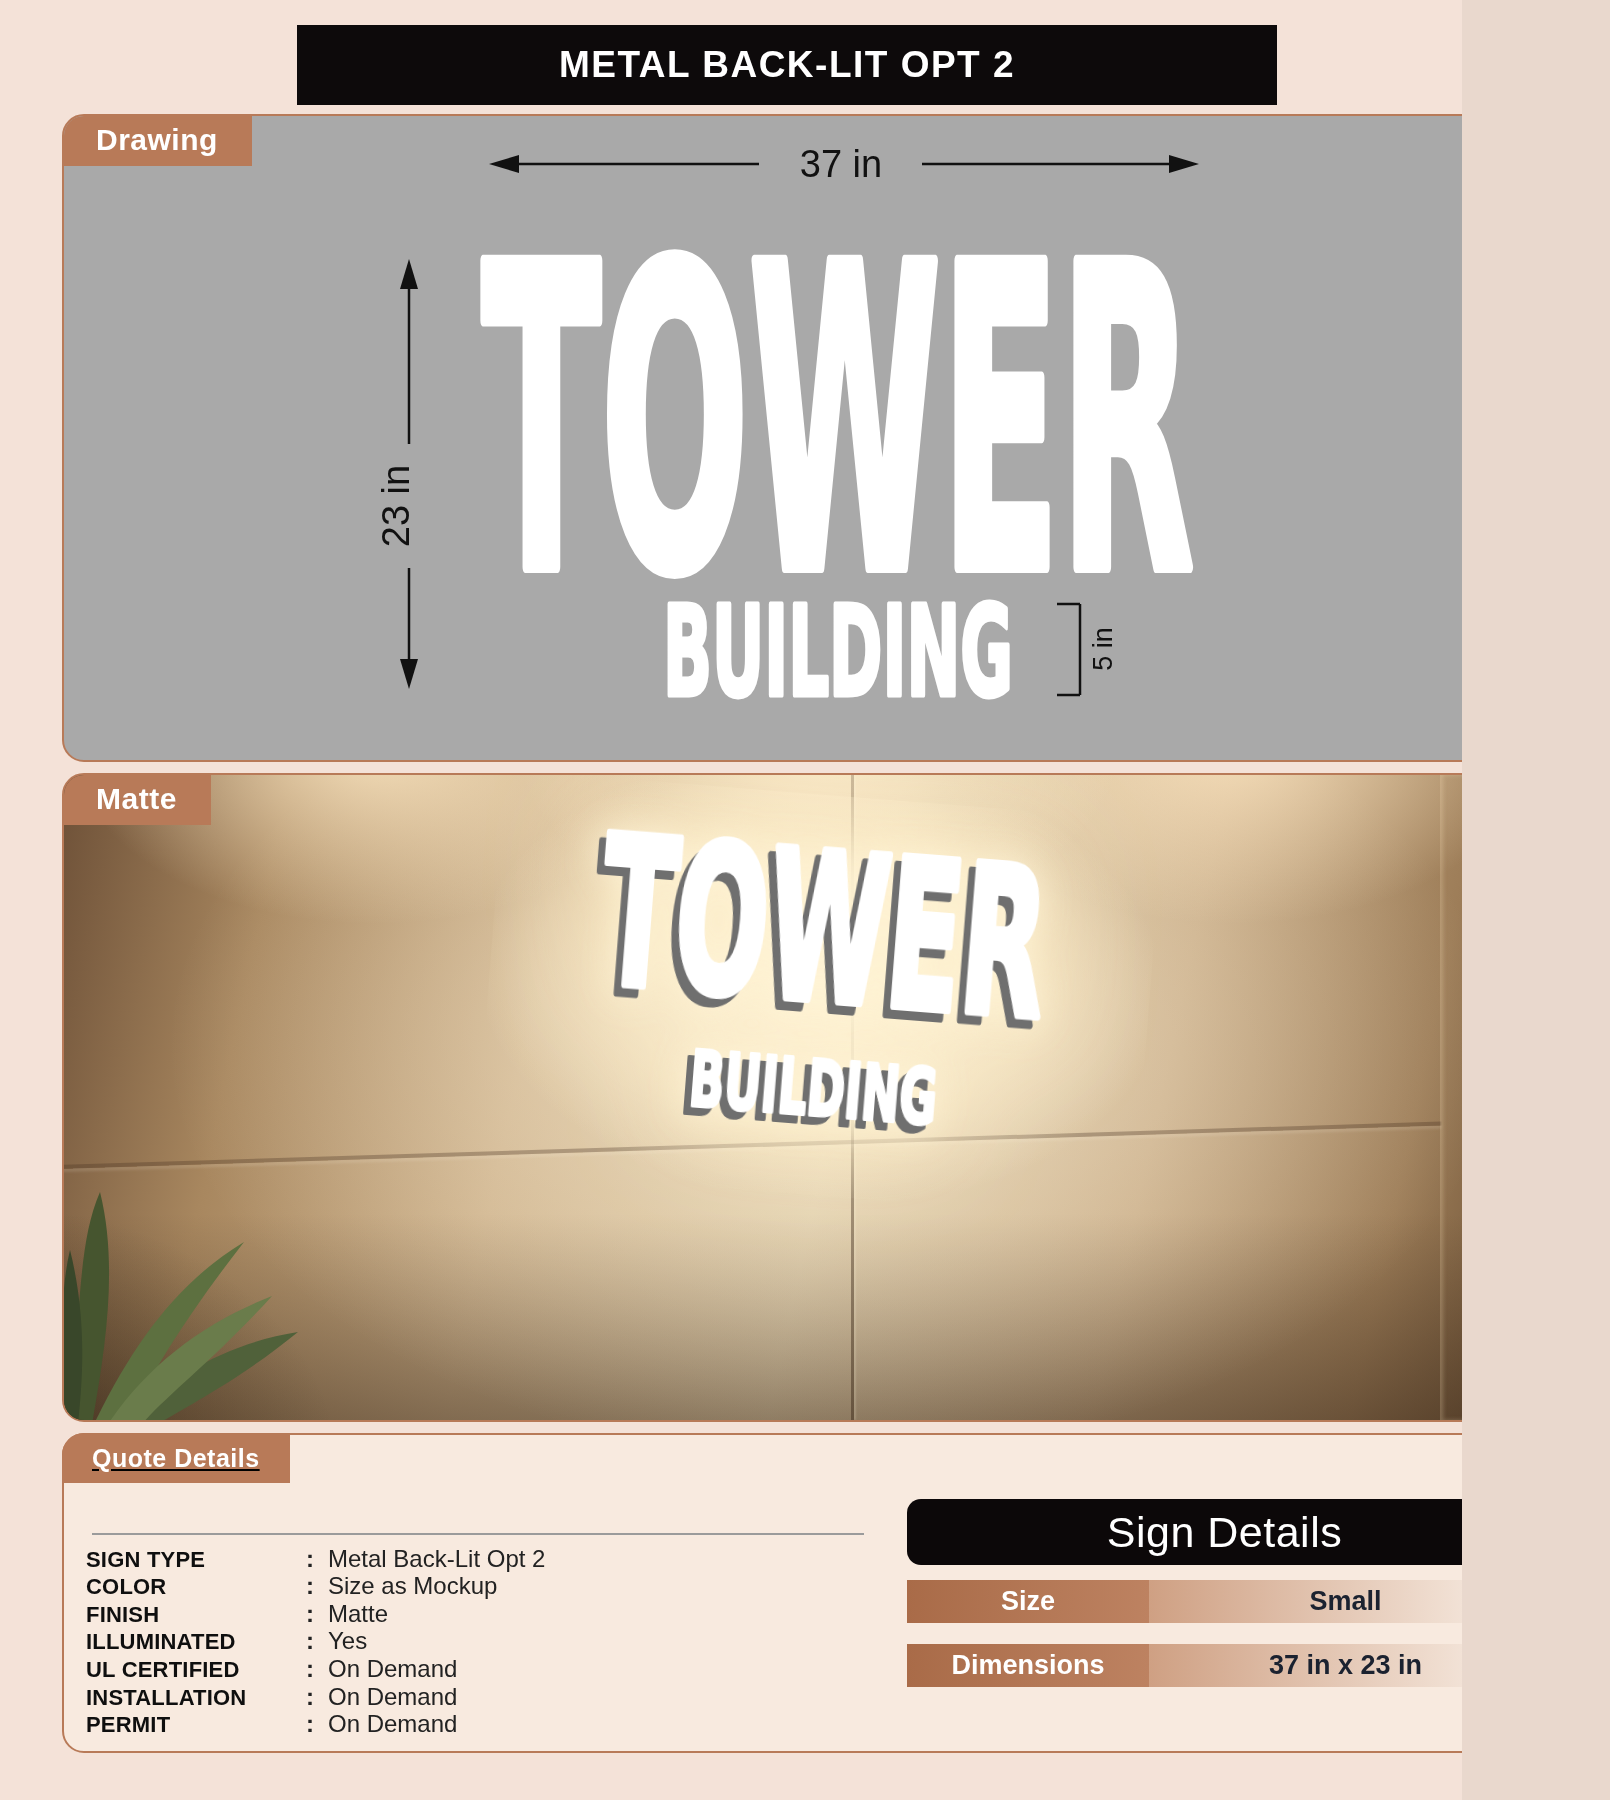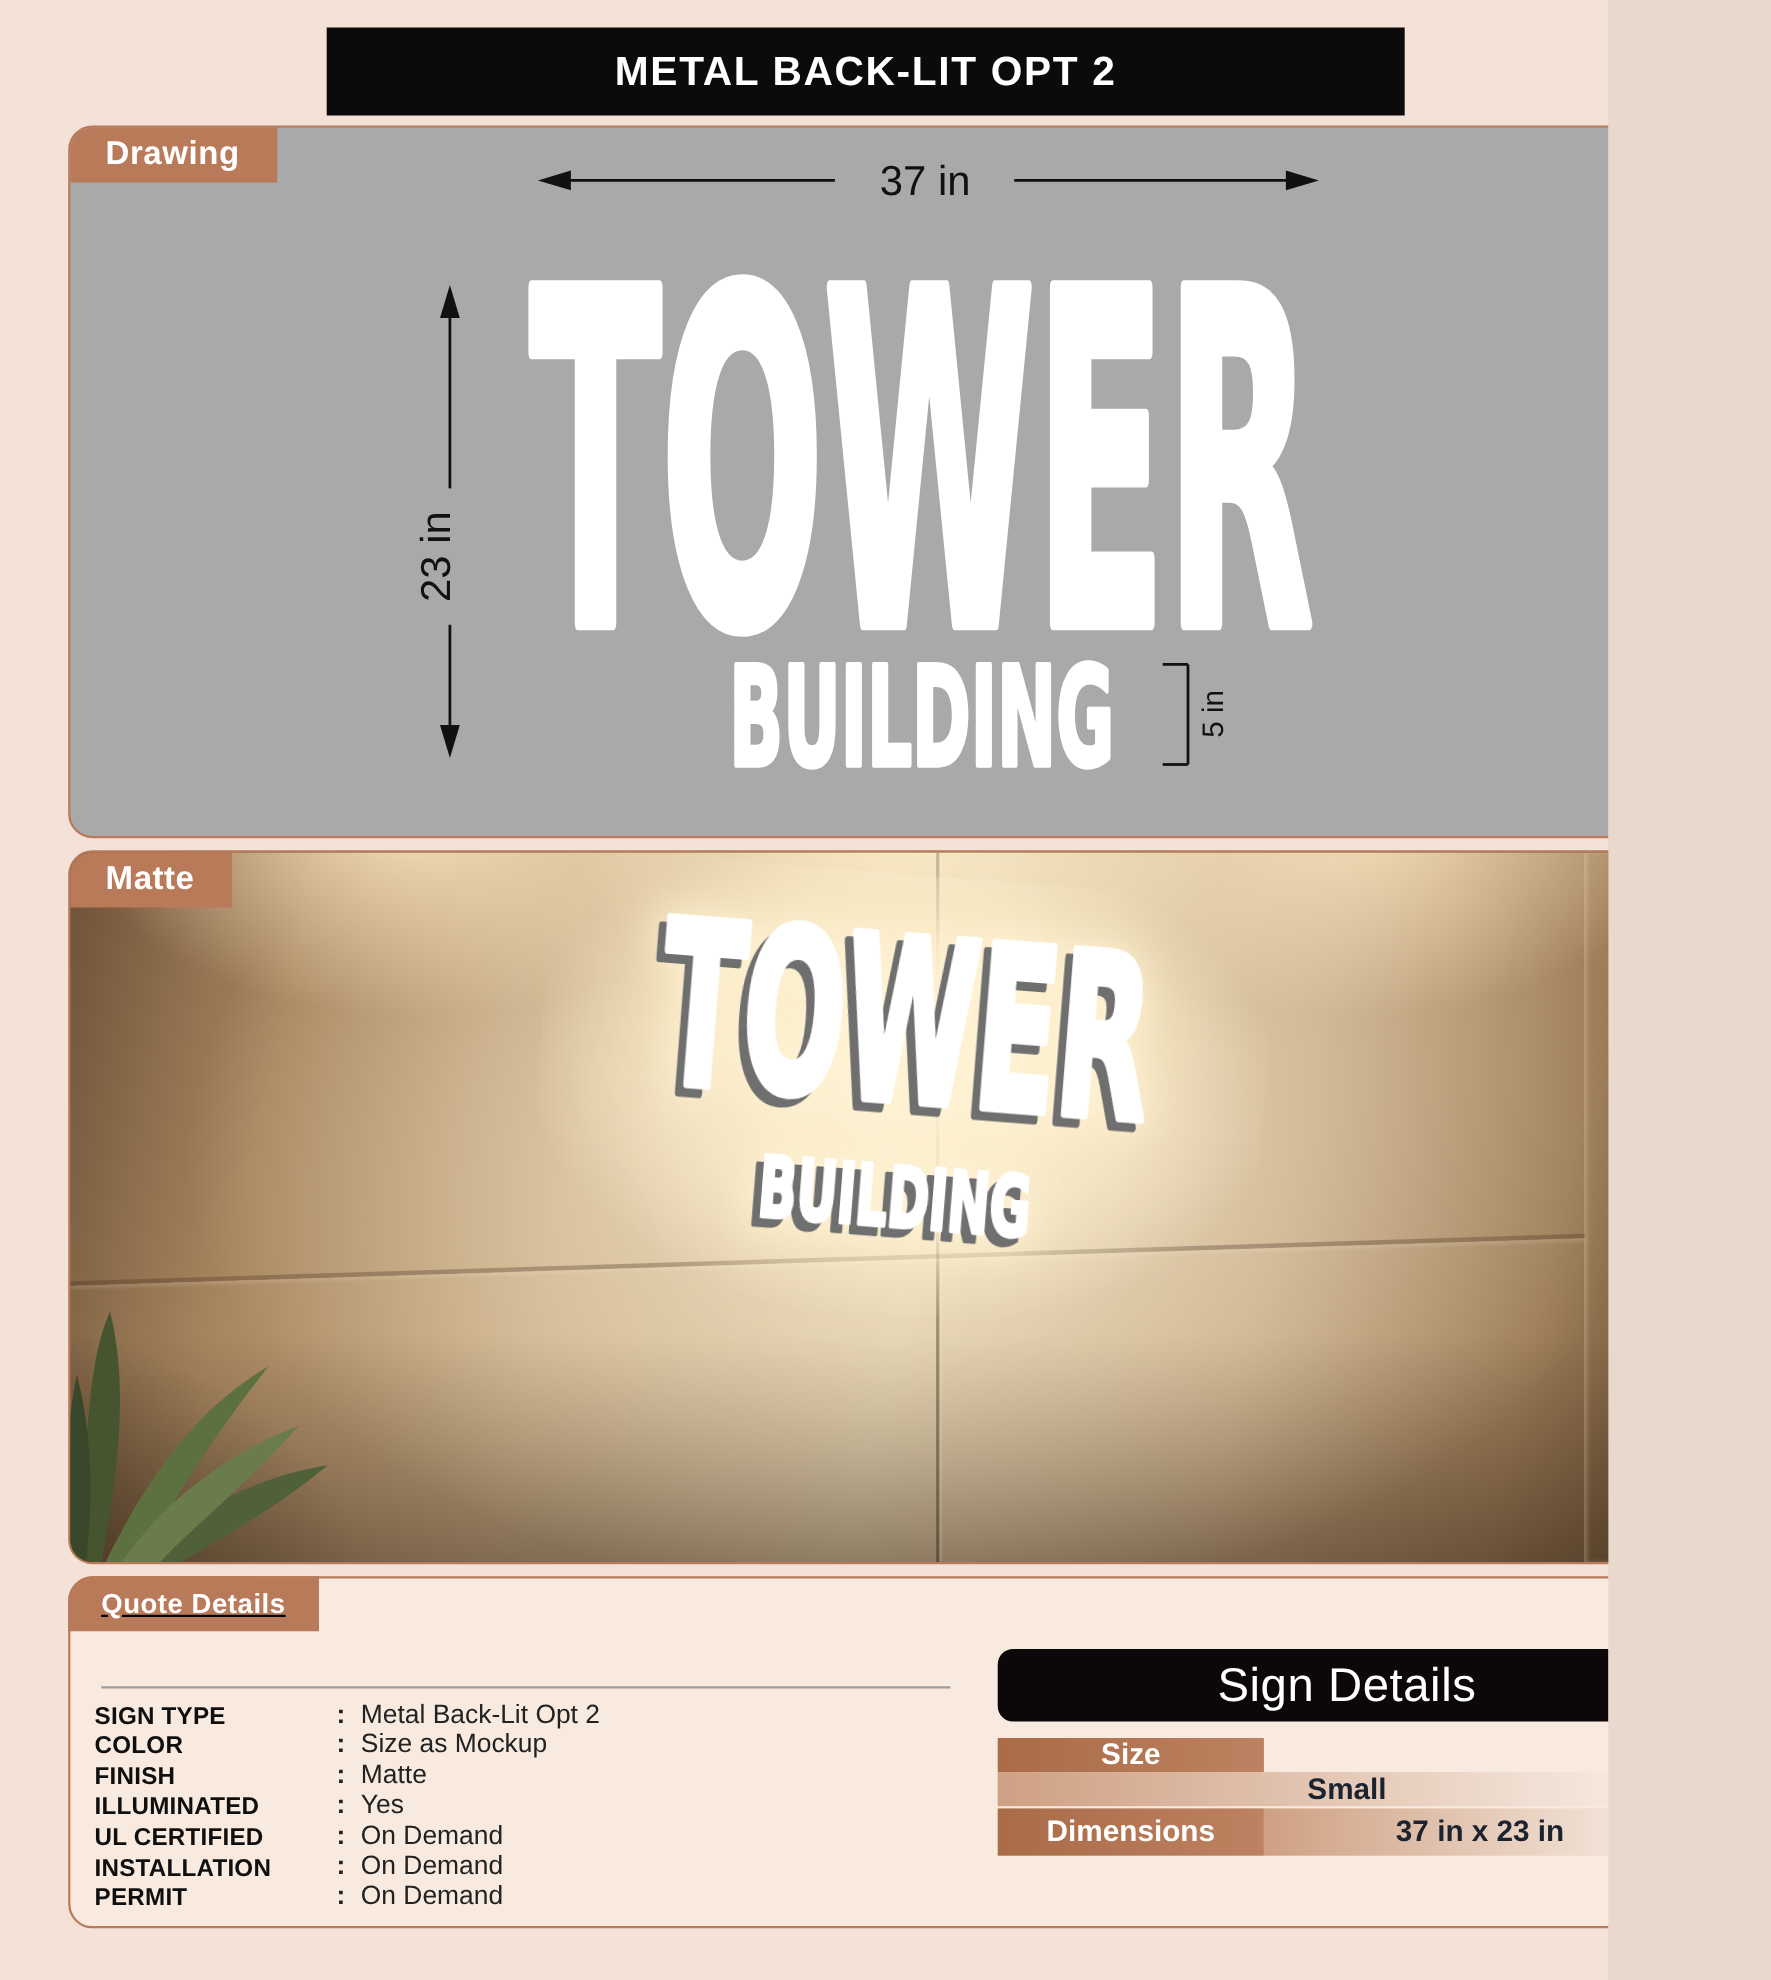--- a/index.html
+++ b/index.html
@@ -98,21 +98,21 @@
   .sd-row .sd-label{
     width:242px;background:linear-gradient(90deg,#a96b48,#bd8261);
     display:flex;align-items:center;justify-content:center;
     color:#fff;font-size:27px;font-weight:bold;
   }
   .sd-row .sd-value{
     flex:1;background:linear-gradient(90deg,#cfa083,#f4e6db 85%);
     display:flex;align-items:center;justify-content:center;
     color:#1b2230;font-size:27px;font-weight:bold;
   }
-  .sd-row-1{top:145px;flex-direction:column;} .sd-row-2{top:209px;} .sd-row-3{top:273px;}
+  .sd-row-1{top:145px;} .sd-row-2{top:209px;} .sd-row-3{top:273px;}
   .sign-text{font-family:"DejaVu Sans",sans-serif;font-weight:bold;}
 </style>
 </head>
 <body>
 
 <div id="page">
 
   <div class="title-bar">
     <span>METAL BACK-LIT OPT 2</span>
   </div>

